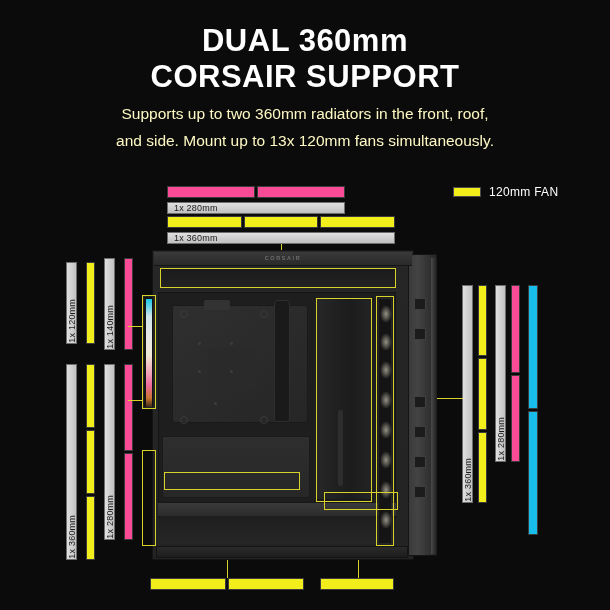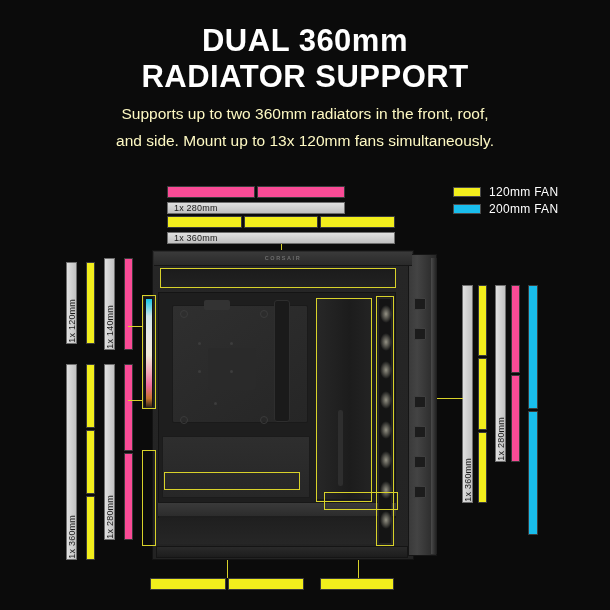--- a/index.html
+++ b/index.html
@@ -274,32 +274,28 @@
     background: linear-gradient(180deg,#2a2a2a,#1d1d1d);
     border: 1px solid #151515;
   }
 </style>
 </head>
 <body>
 
 <div id="page">
 
   <div class="title" id="title-line1">DUAL 360mm</div>
-  <div class="title" id="title-line2">RADIATOR SUPPORT</div>
+  <div class="title" id="title-line2">CORSAIR SUPPORT</div>
   <div class="subtitle" id="sub-line1">Supports up to two 360mm radiators in the front, roof,</div>
   <div class="subtitle" id="sub-line2">and side. Mount up to 13x 120mm fans simultaneously.</div>
 
   <div id="legend">
     <div class="legend-row">
       <div class="legend-swatch" style="background:#f2ee1c"></div>
       <div class="legend-label">120mm FAN</div>
-    </div>
-    <div class="legend-row">
-      <div class="legend-swatch" style="background:#19bdec"></div>
-      <div class="legend-label">200mm FAN</div>
     </div>
   </div>
 
   <div class="bar-h" style="left:167px; top:186px; width:178px; height:12px;">
     <div class="seg" style="background:#fa4b96"></div>
     <div class="seg" style="background:#fa4b96"></div>
   </div>
 
   <div class="rad-h" style="left:167px; top:202px; width:178px; height:12px; background:linear-gradient(180deg,#e0e0e0,#c0c0c0);">
     <span class="rad-text">1x 280mm</span>

